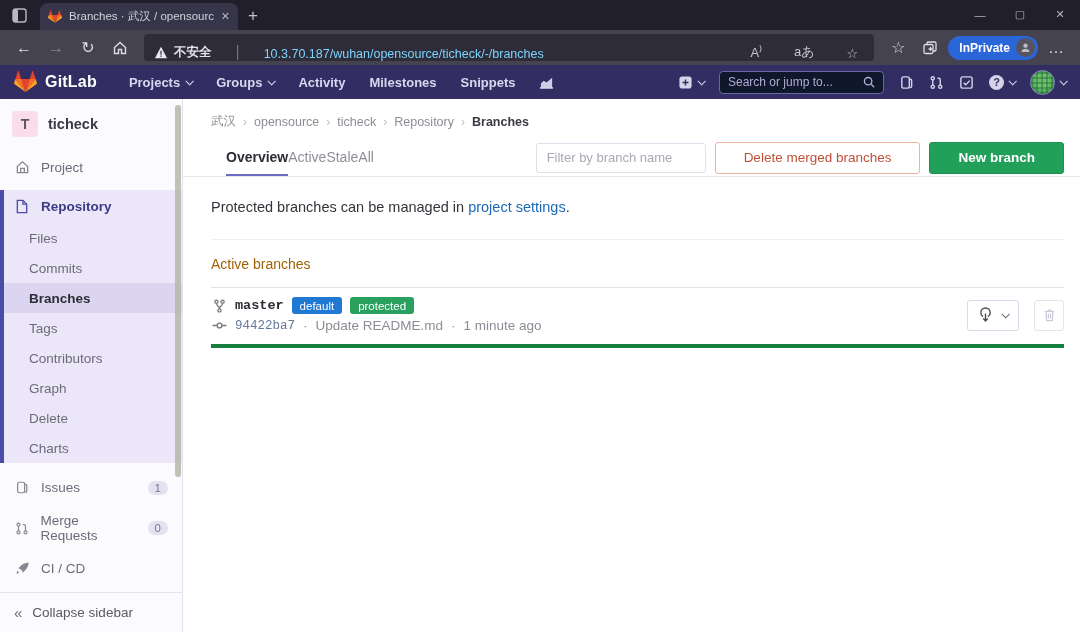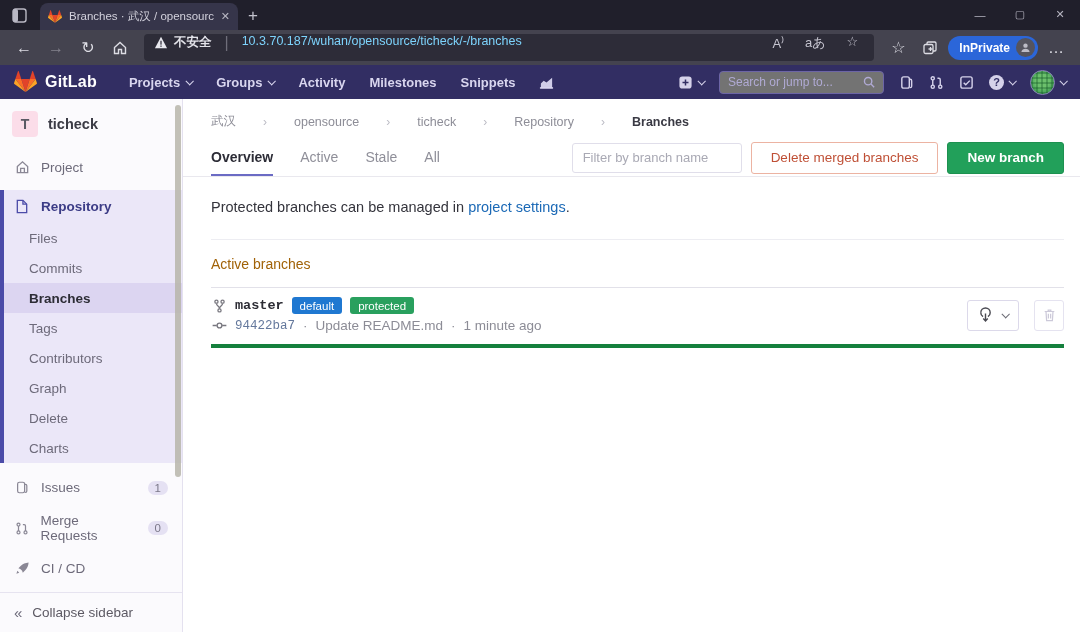--- a/index.html
+++ b/index.html
@@ -31,41 +31,41 @@
   .win-ctrls { margin-left:auto; display:flex; align-self:flex-start; }
   .win-btn { width:40px; height:29px; display:flex; align-items:center; justify-content:center;
     color:#b6b5c1; font-size:11px; }
 
   
   .toolbar { height:35px; background:#44434f; display:flex; align-items:center; padding:0 10px; gap:4px; flex:none; }
   .tb-ic { width:28px; height:28px; display:flex; align-items:center; justify-content:center;
     color:#dddde4; font-size:16px; }
   .tb-ic.disabled { color:#84838e; }
   .addressbar { flex:1; height:27px; background:#2d2c38; border-radius:4px; margin:0 6px;
-    display:flex; align-items:flex-start; padding:0 10px; gap:13px; }
+    display:flex; align-items:flex-end; padding:0 10px; gap:24px; }
   .addr-sec { display:flex; align-items:center; gap:6px; color:#e3e3e9; font-size:12.5px; font-weight:700; }
   .addr-sep { color:#6f6e7a; font-weight:400; }
   .addr-url { flex:1; color:#7dd3fc; font-size:12.5px; white-space:nowrap; overflow:hidden; }
   .addr-ic { color:#c6c5d0; font-size:13px; width:24px; text-align:center; }
   .inprivate { height:24px; background:#2b66d9; border-radius:12px; display:flex; align-items:center;
     gap:6px; padding:0 3px 0 11px; color:#fff; font-size:12px; font-weight:600; }
   .ip-avatar { width:19px; height:19px; border-radius:50%; background:#55545e; display:flex;
     align-items:center; justify-content:center; color:#bdbcc6; font-size:11px; }
 
   
   .glnav { height:34px; background:#322e63; display:flex; align-items:center; padding:0 14px; flex:none; }
   .gl-logo { width:23px; height:23px; flex:none; }
   .gl-brand { color:#fff; font-size:16px; font-weight:700; margin-left:8px; letter-spacing:.2px; }
   .gl-menu { display:flex; align-items:center; gap:24px; margin-left:32px; }
   .gl-item { color:#d9d6ef; font-size:13px; font-weight:700; display:flex; align-items:center; gap:6px; }
   .chev { width:6px; height:6px; border-right:1.6px solid currentColor; border-bottom:1.6px solid currentColor;
     transform:rotate(45deg) translateY(-1px); display:inline-block; }
   .gl-right { margin-left:auto; display:flex; align-items:center; gap:15px; }
   .gl-ic { color:#d5d2ea; display:flex; align-items:center; gap:5px; }
-  .gl-search { width:165px; height:23px; background:#737373; border:1px solid #6c65a6; border-radius:4px;
+  .gl-search { width:165px; height:23px; background:#0f172a; border:1px solid #6c65a6; border-radius:4px;
     display:flex; align-items:center; padding:0 8px; gap:6px; }
   .gl-search input { flex:1; background:transparent; border:none; outline:none; color:#cfcbe8;
     font-size:12px; font-family:inherit; width:100%; }
   .gl-search input::placeholder { color:#b0aad4; }
   .help-circle { width:15px; height:15px; border-radius:50%; background:#d5d2ea; color:#322e63;
     font-size:11px; font-weight:700; display:flex; align-items:center; justify-content:center; }
   .gl-avatar { width:25px; height:25px; border-radius:50%; border:1px solid #8a84b8;
     background:
       repeating-linear-gradient(0deg, rgba(20,90,40,.35) 0 2px, transparent 2px 5px),
       repeating-linear-gradient(90deg, rgba(20,90,40,.35) 0 2px, transparent 2px 5px),
@@ -93,35 +93,35 @@
     font-size:11.5px; padding:1px 7px; }
   .side-spacer { flex:1; }
   .collapse { border-top:1px solid #e6e3f0; padding:11px 14px; display:flex; align-items:center;
     gap:10px; font-size:13.5px; color:#5c5963; }
   .collapse .laquo { font-size:15px; color:#6d6a7a; }
   .scroll-thumb { position:absolute; right:1px; top:6px; width:6px; height:372px;
     background:#b7b5aa; border-radius:3px; opacity:.85; }
 
   
   .main { flex:1; background:#fff; display:flex; flex-direction:column; min-width:0; }
-  .breadcrumb { display:flex; align-items:center; gap:27px; padding:14px 16px 9px 28px;
+  .breadcrumb { display:flex; align-items:center; gap:7px; padding:14px 16px 9px 28px;
     font-size:12.5px; color:#8d8d97; }
   .bc-chev { color:#bcbcc5; font-size:12px; }
   .bc-last { color:#3a3a44; font-weight:700; }
   .controls { display:flex; align-items:center; padding:0 16px 0 28px; border-bottom:1px solid #e9e8ee;
     height:38px; flex:none; }
-  .vtabs { display:flex; gap:27px; height:100%; }
+  .vtabs { display:flex; height:100%;margin-left:15px; }
   .vtab { display:flex; align-items:center; font-size:14px; color:#8f8f99; height:100%;
     border-bottom:2px solid transparent; margin-bottom:-1px; }
   .vtab.active { color:#2c2c36; font-weight:700; border-bottom-color:#6b6bc4; }
   .filter { margin-left:auto; width:170px; height:30px; border:1px solid #e0deea; border-radius:3px;
     padding:0 10px; font-size:13px; font-family:inherit; color:#3a3a44; outline:none; }
   .filter::placeholder { color:#a9a9b4; }
   .btn { height:32px; border-radius:3px; font-size:13.5px; font-family:inherit; display:flex;
-    align-items:center; padding:0 19px; }
+    align-items:center; padding:0 28px; }
   .btn-danger { margin-left:9px; background:#fff; border:1px solid #ecb3a2; color:#bf4f35; }
   .btn-green { margin-left:9px; background:#22a05a; border:1px solid #1d9150; color:#fff; font-weight:600; }
 
   .content { padding:0 16px 0 28px; }
   .notice { padding:22px 0 24px; font-size:14.5px; color:#34343c; }
   .notice a { color:#1b69b6; text-decoration:none; }
   .rule { border:none; border-top:1px solid #ededf2; }
   .section-title { padding:16px 0 15px; font-size:14px; color:#a16207; }
   .panel { border-top:1px solid #e2e1e9; }
   .branch-row { display:flex; align-items:center; padding:9px 0 11px; border-bottom:4px solid #15803d; }

